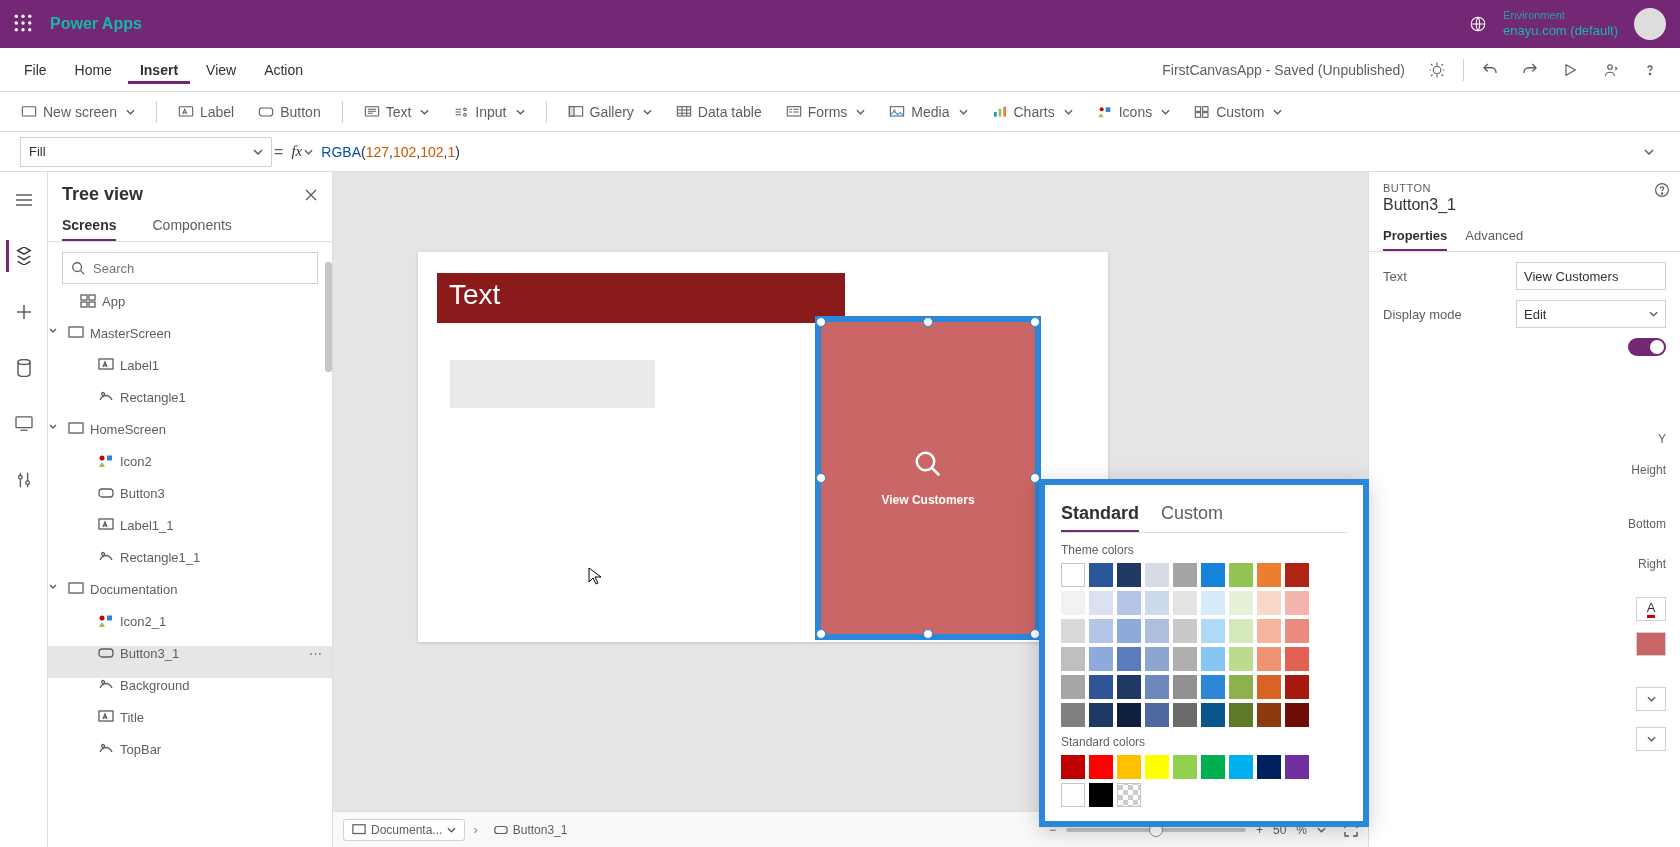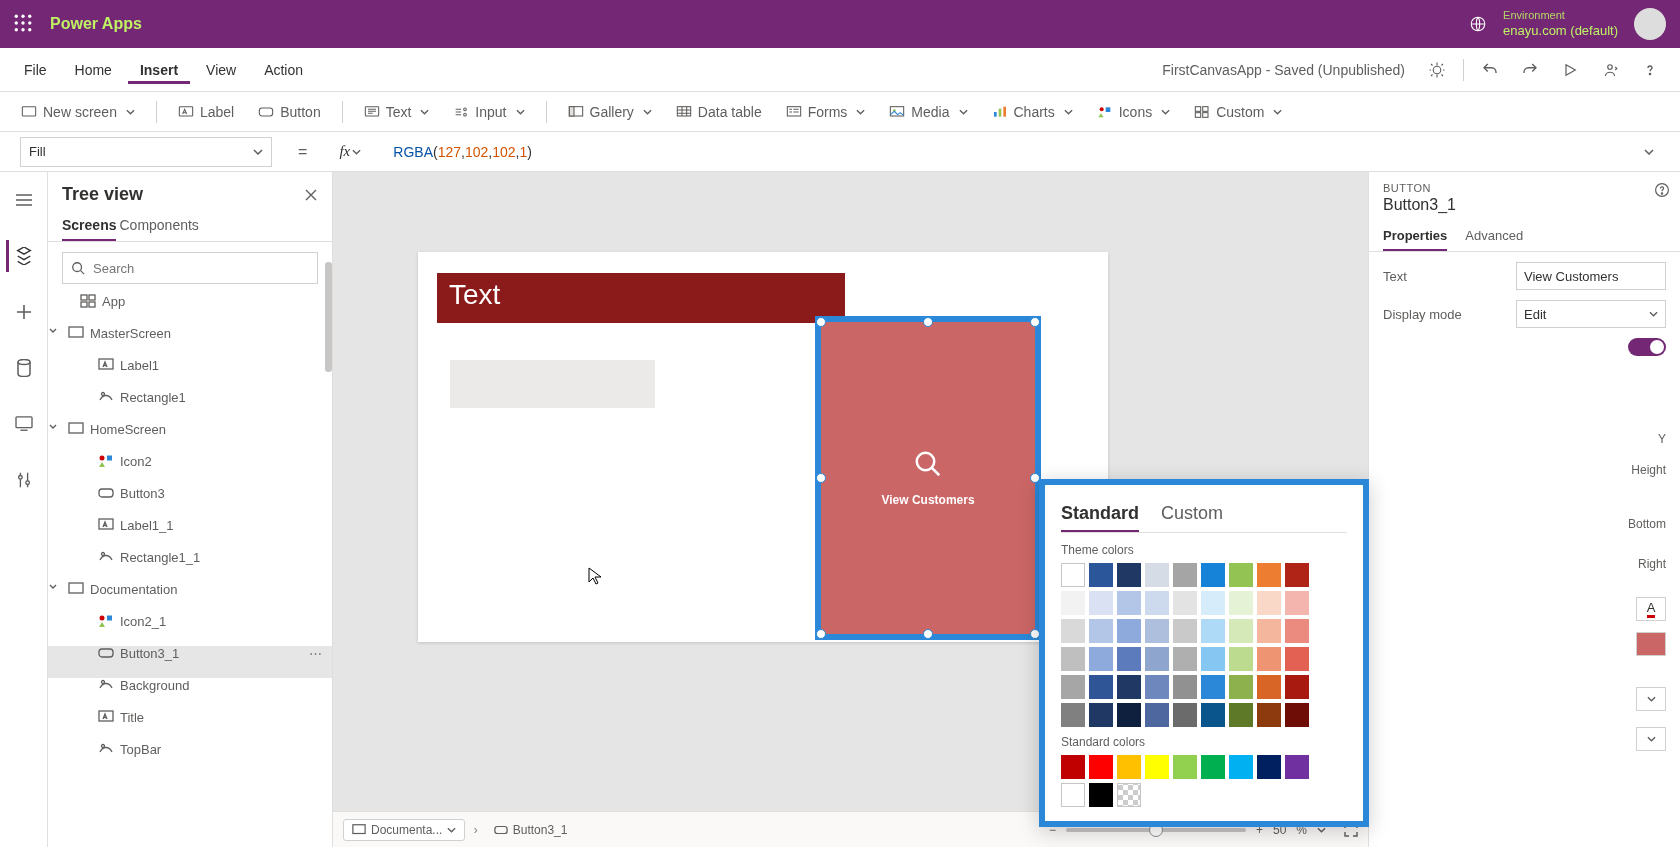--- a/index.html
+++ b/index.html
@@ -13,21 +13,21 @@
   --accent:#0078d4;
   --sel:#e6e6e6;
   --canvas:#e5e5e5;
   --red-fill:#cb6666;
 }
 *{box-sizing:border-box;font-family:"Segoe UI",Arial,sans-serif;}
 body{margin:0;overflow:hidden;color:var(--text);background:#fff;font-size:13px;}
 svg{display:block;}
 
 
-.titlebar{height:48px;background:var(--purple);color:#bef264;display:flex;align-items:center;padding:0 14px;gap:16px;}
+.titlebar{height:48px;background:var(--purple);color:#14b8a6;display:flex;align-items:center;padding:0 14px;gap:16px;}
 .titlebar .waffle{width:20px;height:20px;}
 .titlebar .brand{font-size:16px;font-weight:600;}
 .titlebar .spacer{flex:1;}
 .titlebar .env{font-size:11px;line-height:1.3;}
 .titlebar .env .lab{opacity:.85;}
 .titlebar .env .val{font-size:13px;}
 .titlebar .avatar{width:32px;height:32px;border-radius:50%;background:#ddd;}
 
 
 .menubar{height:44px;display:flex;align-items:center;border-bottom:1px solid var(--border);padding:0 12px;gap:4px;}
@@ -39,21 +39,21 @@
 .menubar .div{width:1px;height:22px;background:var(--border2);margin:0 4px;}
 
 
 .ribbon{height:40px;display:flex;align-items:center;border-bottom:1px solid var(--border);padding:0 12px;gap:6px;}
 .ribbon .rbtn{display:flex;align-items:center;gap:6px;padding:5px 9px;font-size:14px;color:var(--text2);cursor:pointer;white-space:nowrap;}
 .ribbon .rbtn svg{flex:none;}
 .ribbon .div{width:1px;height:22px;background:var(--border2);margin:0 6px;}
 .caret{margin-left:3px;}
 
 
-.fbar{height:40px;display:flex;align-items:center;border-bottom:1px solid var(--border);padding:0 20px;gap:26px;}
+.fbar{height:40px;display:flex;align-items:center;border-bottom:1px solid var(--border);padding:0 20px;gap:2px;}
 .fbar .propsel{width:252px;height:30px;border:1px solid var(--border2);background:#fff;display:flex;align-items:center;padding:0 8px;justify-content:space-between;}
 .fbar .eq{font-size:16px;color:var(--text2);}
 .fbar .fx{width:34px;display:flex;align-items:center;justify-content:center;gap:2px;}
 .fbar .fx .f{font-style:italic;font-family:Georgia,serif;font-size:15px;}
 .fbar .formula{flex:1;font-family:Consolas,monospace;font-size:14px;display:flex;align-items:center;gap:0;}
 .tok-fn{color:#0451a5;}
 .tok-p{color:#333;}
 .tok-n{color:#d35400;}
 .fbar .exp{padding:0 6px;cursor:pointer;}
 
@@ -62,21 +62,21 @@
 
 
 .rail{width:48px;border-right:1px solid var(--border);display:flex;flex-direction:column;align-items:center;padding-top:12px;gap:24px;}
 .rail .railbtn{width:32px;height:32px;display:flex;align-items:center;justify-content:center;cursor:pointer;}
 .rail .railbtn.sel{border-left:3px solid var(--purple);margin-left:-3px;}
 
 
 .tree{width:285px;border-right:1px solid var(--border);display:flex;flex-direction:column;position:relative;}
 .tree .thead{display:flex;align-items:center;justify-content:space-between;padding:12px 14px 4px 14px;}
 .tree .thead .ttl{font-size:18px;font-weight:600;}
-.tree .tabs{display:flex;gap:3px;padding:0 14px;border-bottom:1px solid var(--border);}
+.tree .tabs{display:flex;gap:36px;padding:0 14px;border-bottom:1px solid var(--border);}
 .tree .tabs .tab{padding:8px 0 6px;font-size:14px;color:var(--text2);cursor:pointer;}
 .tree .tabs .tab.active{border-bottom:2px solid var(--purple);color:var(--text);font-weight:600;}
 .tree .search{margin:10px 14px;height:32px;border:1px solid var(--border2);display:flex;align-items:center;padding:0 8px;gap:6px;}
 .tree .search input{border:0;outline:0;flex:1;font-size:13px;}
 .tree .list{flex:1;overflow:auto;}
 .tree .row{display:flex;align-items:flex-start;height:32px;padding-right:10px;gap:6px;cursor:pointer;}
 .tree .row.sel{background:var(--sel);}
 .tree .row .ind{flex:none;}
 .tree .row .ic{width:16px;height:16px;flex:none;}
 .tree .row .nm{font-size:13px;color:var(--text2);white-space:nowrap;overflow:hidden;text-overflow:ellipsis;}

